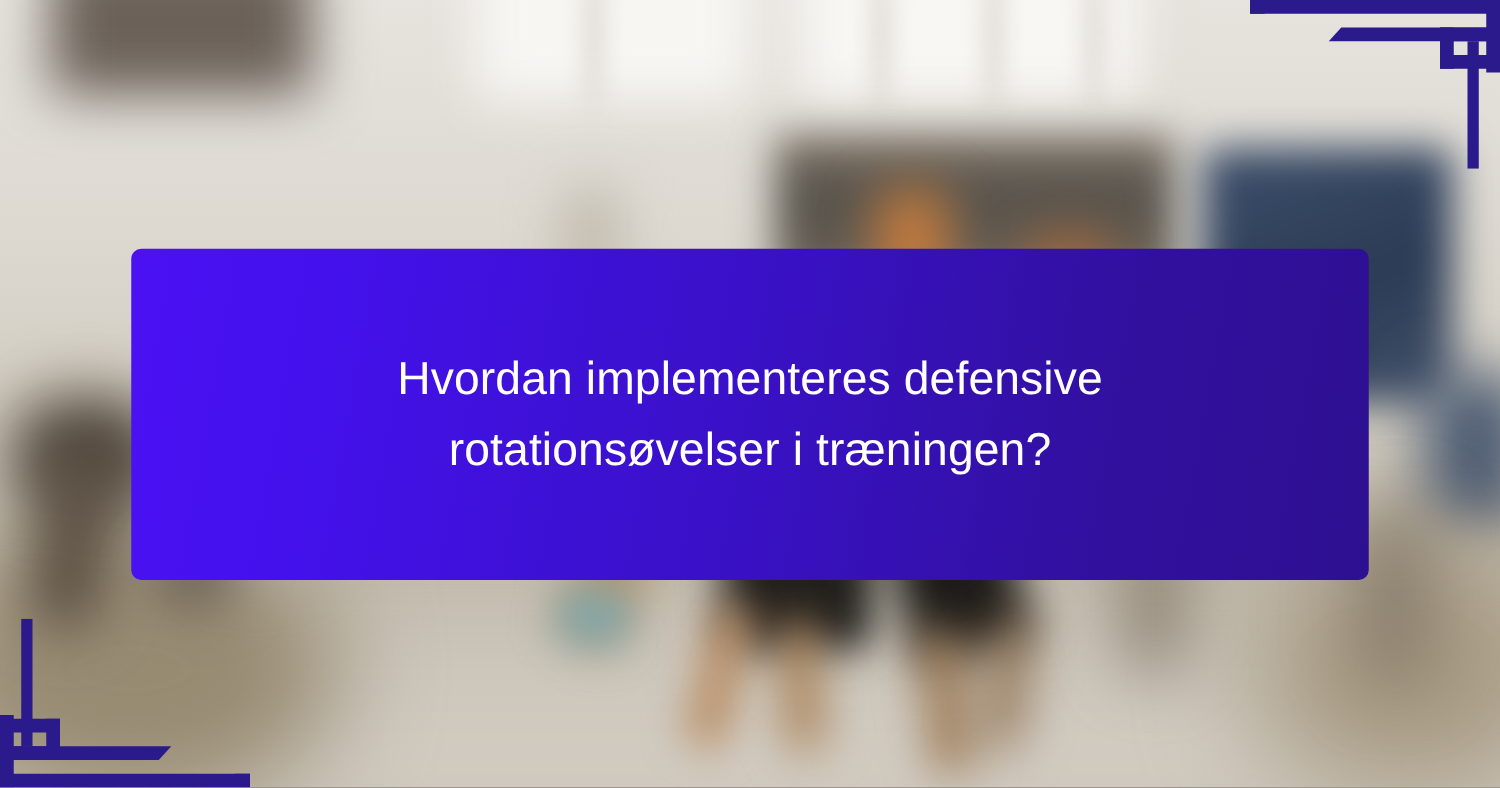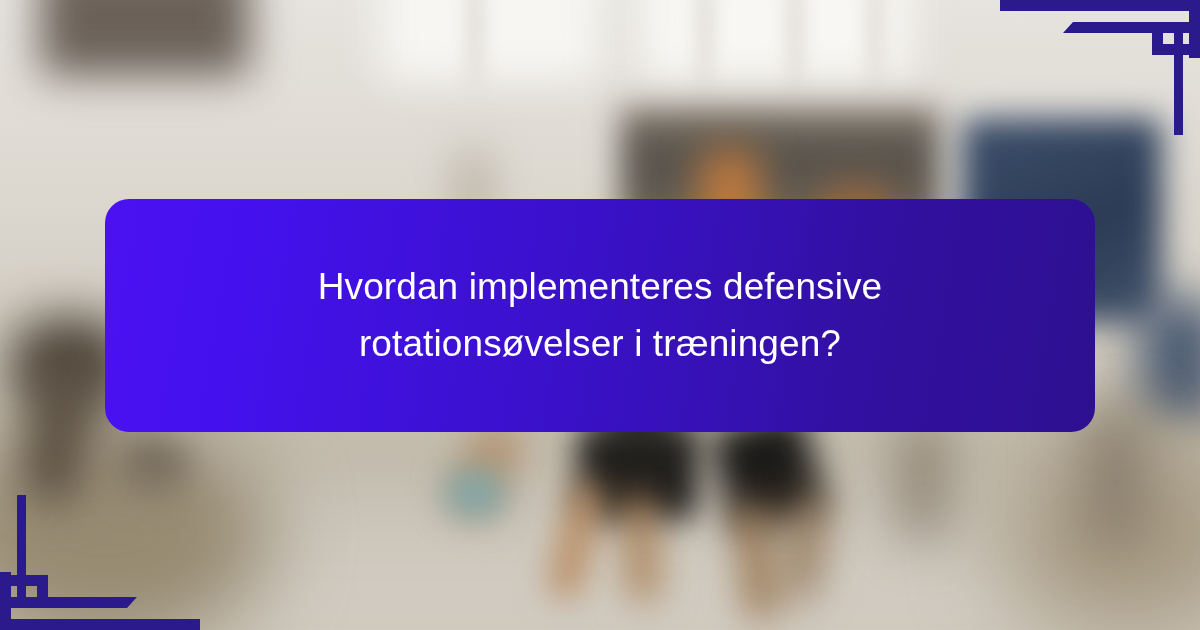--- a/index.html
+++ b/index.html
@@ -117,22 +117,22 @@
   .deco svg { display: block; }
   .deco-tr { right: 0; top: 0; }
   .deco-bl { left: 0; bottom: 0; }
 
   
   .card {
     position: absolute;
     left: 105px;
     top: 199px;
     width: 990px;
-    height: 233px;
-    border-radius: 24px;
+    height: 265px;
+    border-radius: 8px;
     background: linear-gradient(100deg, #4b11f2 0%, #4411ee 14%, #3a11c8 48%, #32109f 78%, #2d1091 100%);
     display: flex;
     align-items: center;
     justify-content: center;
   }
   .card-title {
     color: #ffffff;
     font-size: 37px;
     font-weight: 400;
     line-height: 1.52;

